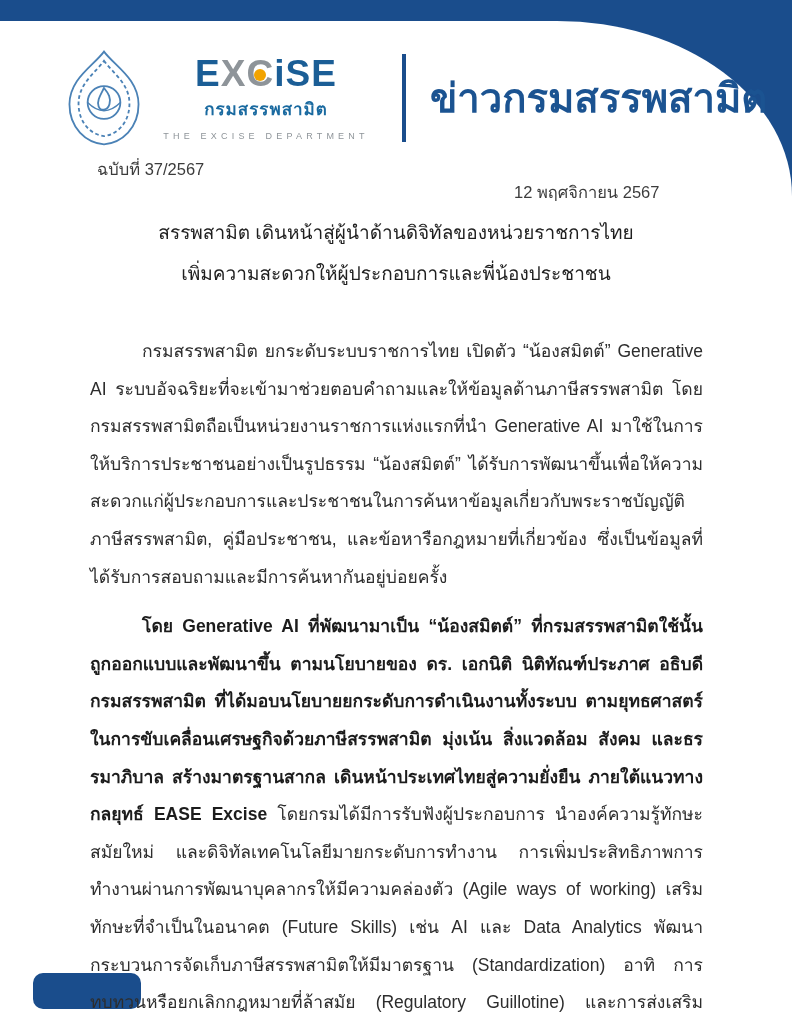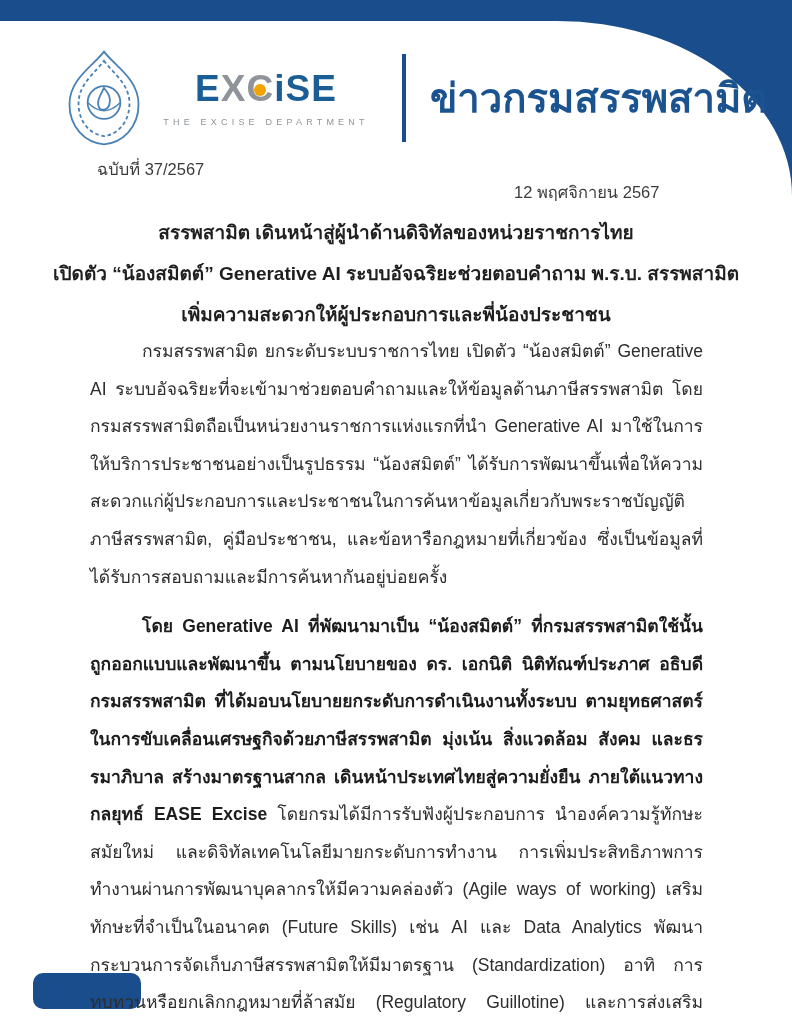--- a/index.html
+++ b/index.html
@@ -51,21 +51,21 @@
     font-size:16.5px; color:#3c3c3c;
   }
   .meta-date {
     position:absolute; top:158px; left:514px; z-index:2;
     font-size:16.5px; color:#3c3c3c;margin-top:21px;
   }
 
   
   .headline {
     position:absolute; top:212px; left:50px; right:50px; z-index:2;
-    text-align:center; font-weight:bold; color:#1f1f1f;
+    text-align:center; font-weight:normal; color:#1f1f1f;
     font-size:19px; line-height:41px;
   }
 
   
   .body-text {
     position:absolute; top:321px; left:78px; width:637px; z-index:2;
     font-size:17.5px; line-height:37.6px; color:#2d2d2d;
     text-align:justify;
   }
   .body-text p { margin:12px; text-indent:52px; }
@@ -92,32 +92,32 @@
         <path d="M50 4 C62 20 88 34 88 62 C88 88 70 104 50 106 C30 104 12 88 12 62 C12 34 38 20 50 4 Z"></path>
         <path d="M50 14 C59 27 78 39 78 61 C78 82 65 95 50 97 C35 95 22 82 22 61 C22 39 41 27 50 14 Z" stroke-dasharray="4 3"></path>
         <circle cx="50" cy="60" r="18"></circle>
         <path d="M50 44 C55 50 58 55 56 62 C54 69 46 70 44 64 C42 58 46 52 50 44 Z"></path>
         <path d="M32 60 Q50 78 68 60" stroke-width="1.5"></path>
       </g>
     </svg>
     <div class="logo-stack">
       <div class="wordmark"><span class="wm-blue">E</span><span class="wm-gray">X</span><span class="c-wrap"><span class="wm-gray">C</span><span class="orange-dot"></span></span><span class="wm-blue">i</span><span class="wm-blue">S</span><span class="wm-blue">E</span>
       </div>
+      <div class="logo-thai">กรมสรรพสามิต</div>
       <div class="logo-eng">THE EXCISE DEPARTMENT</div>
     </div>
     <div class="masthead-divider"></div>
     <div class="news-title">ข่าวกรมสรรพสามิต</div>
   </div>
 
   <div class="meta-issue">ฉบับที่ 37/2567</div>
   <div class="meta-date">12 พฤศจิกายน 2567</div>
 
   <div class="headline">
     <div>สรรพสามิต เดินหน้าสู่ผู้นำด้านดิจิทัลของหน่วยราชการไทย</div>
-    <div>เปิดตัว “น้องสมิตต์” Generative AI ระบบอัจฉริยะช่วยตอบคำถาม พ.ร.บ. สรรพสามิต</div>
     <div>เพิ่มความสะดวกให้ผู้ประกอบการและพี่น้องประชาชน</div>
   </div>
 
   <div class="body-text">
     <p>กรมสรรพสามิต ยกระดับระบบราชการไทย เปิดตัว “น้องสมิตต์” Generative AI ระบบอัจฉริยะที่จะเข้ามาช่วยตอบคำถามและให้ข้อมูลด้านภาษีสรรพสามิต โดยกรมสรรพสามิตถือเป็นหน่วยงานราชการแห่งแรกที่นำ Generative AI มาใช้ในการให้บริการประชาชนอย่างเป็นรูปธรรม “น้องสมิตต์” ได้รับการพัฒนาขึ้นเพื่อให้ความสะดวกแก่ผู้ประกอบการและประชาชนในการค้นหาข้อมูลเกี่ยวกับพระราชบัญญัติภาษีสรรพสามิต, คู่มือประชาชน, และข้อหารือกฎหมายที่เกี่ยวข้อง ซึ่งเป็นข้อมูลที่ได้รับการสอบถามและมีการค้นหากันอยู่บ่อยครั้ง</p>
     <p><span class="p-bold">โดย Generative AI ที่พัฒนามาเป็น “น้องสมิตต์” ที่กรมสรรพสามิตใช้นั้น ถูกออกแบบและพัฒนาขึ้น ตามนโยบายของ ดร. เอกนิติ นิติทัณฑ์ประภาศ อธิบดีกรมสรรพสามิต ที่ได้มอบนโยบายยกระดับการดำเนินงานทั้งระบบ ตามยุทธศาสตร์ในการขับเคลื่อนเศรษฐกิจด้วยภาษีสรรพสามิต มุ่งเน้น สิ่งแวดล้อม สังคม และธรรมาภิบาล สร้างมาตรฐานสากล เดินหน้าประเทศไทยสู่ความยั่งยืน ภายใต้แนวทางกลยุทธ์ EASE Excise</span><span> โดยกรมได้มีการรับฟังผู้ประกอบการ นำองค์ความรู้ทักษะสมัยใหม่ และดิจิทัลเทคโนโลยีมายกระดับการทำงาน การเพิ่มประสิทธิภาพการทำงานผ่านการพัฒนาบุคลากรให้มีความคล่องตัว (Agile ways of working) เสริมทักษะที่จำเป็นในอนาคต (Future Skills) เช่น AI และ Data Analytics พัฒนากระบวนการจัดเก็บภาษีสรรพสามิตให้มีมาตรฐาน (Standardization) อาทิ การทบทวนหรือยกเลิกกฎหมายที่ล้าสมัย (Regulatory Guillotine) และการส่งเสริมนวัตกรรมการให้บริการแบบไร้รอยต่อ (End-to-end Service) เพื่อเพิ่มความสะดวกให้ประชาชน และตอบโจทย์เป้าหมายการปฏิบัติงานต่าง ๆ ให้เท่าทันกับสถานการณ์ที่เปลี่ยนแปลงทางเศรษฐกิจและสังคมอย่างรวดเร็วในปัจจุบัน รวมทั้งได้ให้ความสำคัญกับด้านนวัตกรรม ด้วยการยกระดับ พัฒนา ต่อยอด เพื่อให้เกิดประสิทธิภาพสูงสุดในการทำงานทั้งระบบ</span></p>
 
   </div>
 
   <div class="footer-accent"></div>

